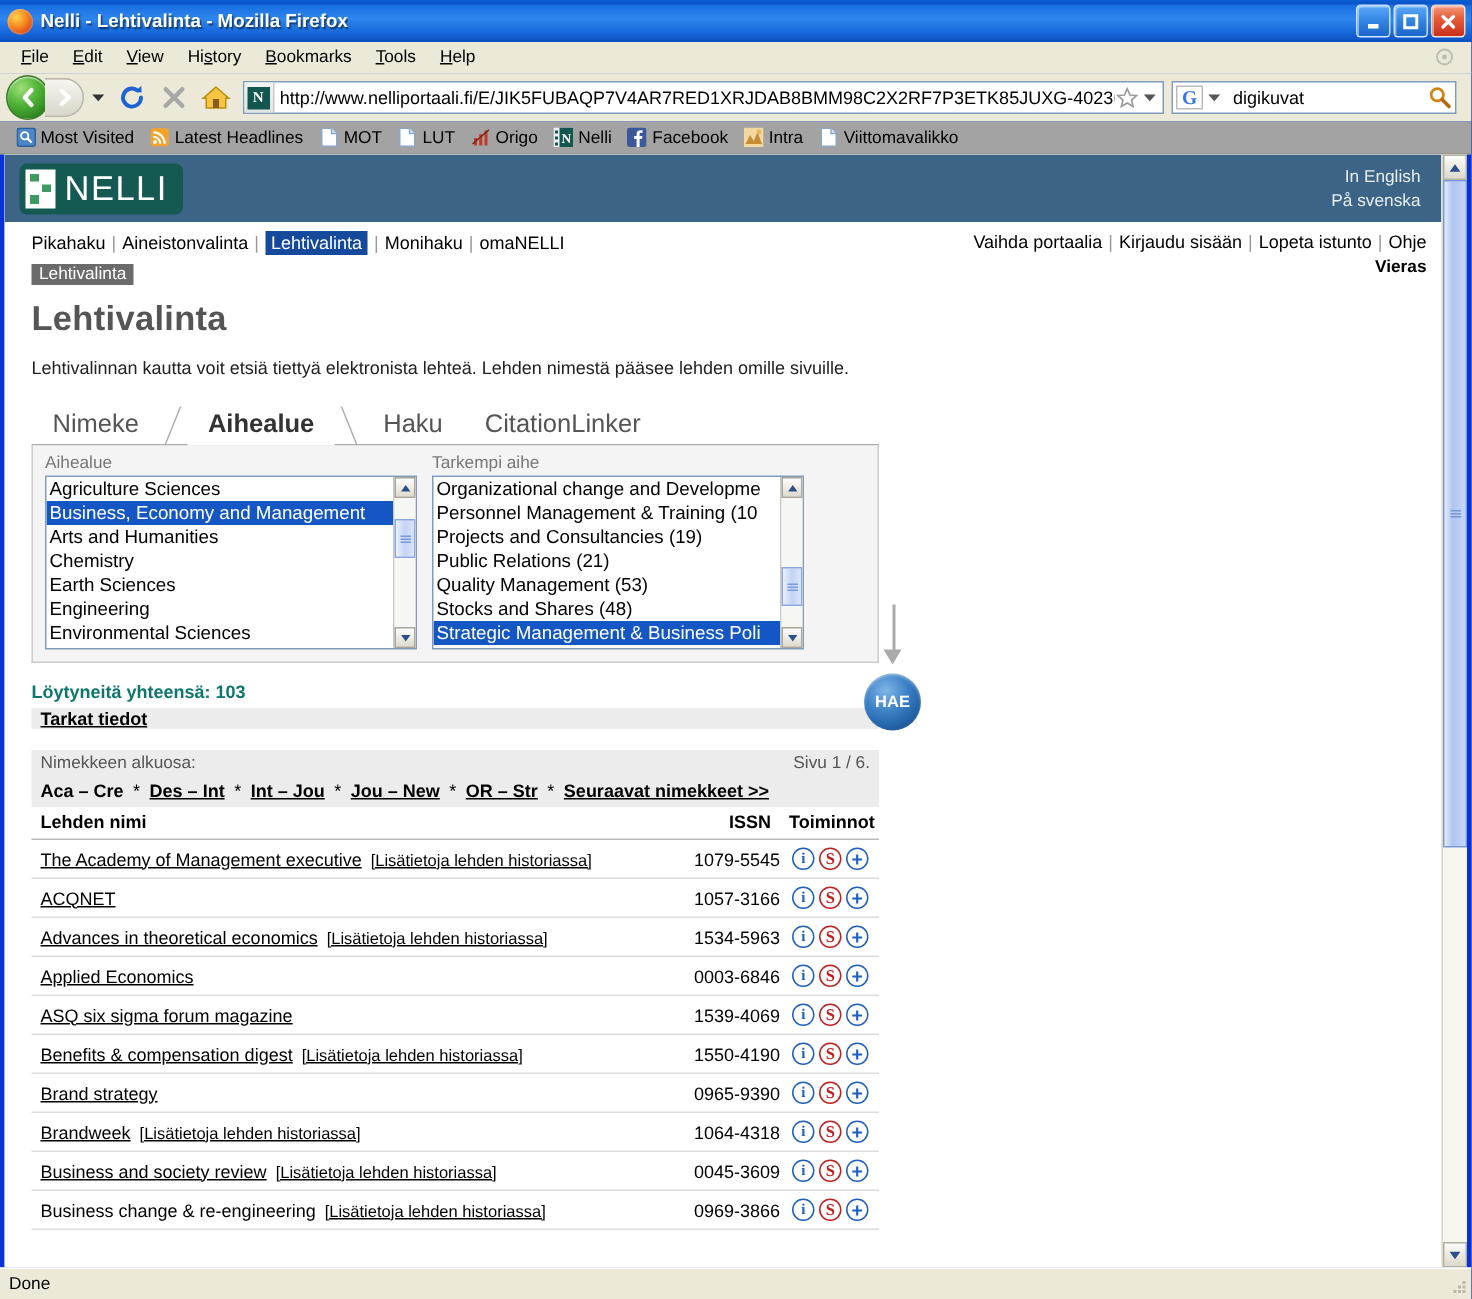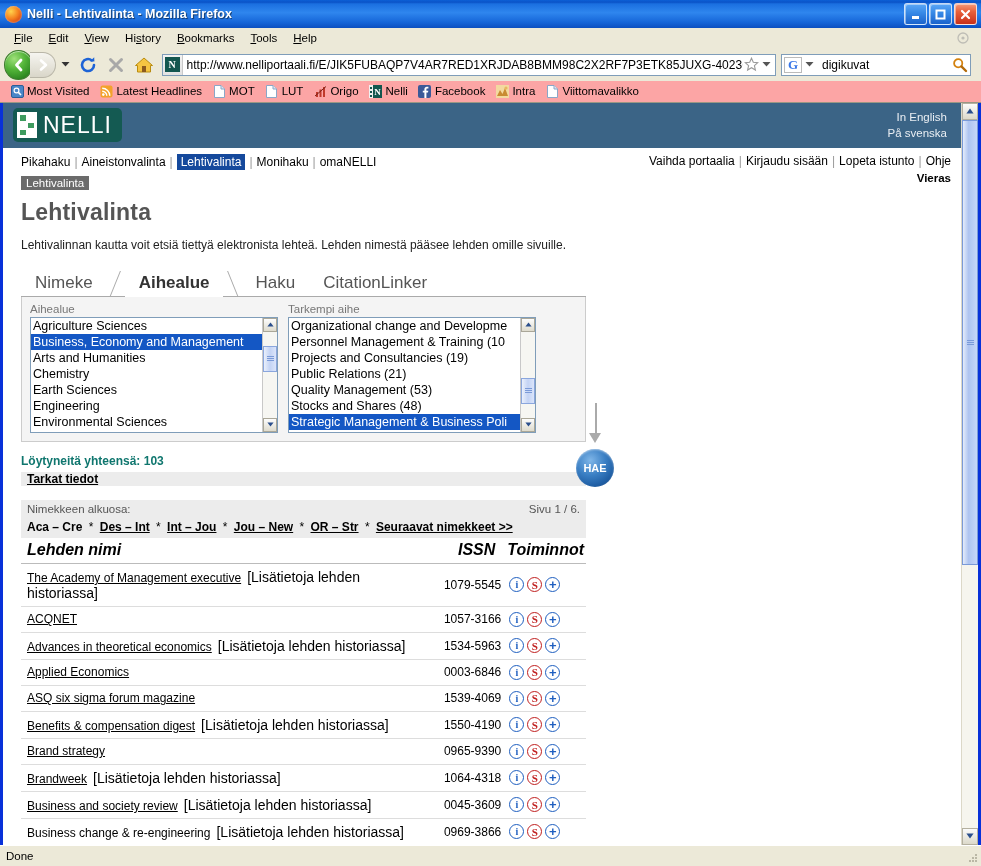--- a/index.html
+++ b/index.html
@@ -128,21 +128,21 @@
     font-family: "Liberation Serif", serif; font-size: 13px; font-weight: bold;
     border: 1px solid #bbb; color: #3b78e7; background: #fff;
   }
   .searchtext { flex: 1; font-size: 12px; padding-left: 6px; color: #000; }
   .magnifier { width: 20px; display: flex; align-items: center; justify-content: center; }
 
   
   .bookmarks {
     height: 22px; display: flex; align-items: center;
     gap: 2px; padding: 0 6px;
-    background: #fca5a5;
+    background: #a3a3a3;
     border-bottom: 1px solid #9a9684;
   }
   .bm { display: flex; align-items: center; gap: 3px; padding: 1px 4px; font-size: 11.5px; color: #000; white-space: nowrap; }
   .bmico { width: 14px; height: 14px; flex: none; display:flex; align-items:center; justify-content:center; }
 
   
   .viewport {
     flex: 1 1 auto; position: relative;
     background: #fff;
     display: flex;
@@ -294,33 +294,33 @@
   }
   .alpha {
     background: #ececec; padding: 2px 16px 4px 6px; font-size: 12px; color: #000;
   }
   .alpha a { color: #000; text-decoration: underline; font-weight: bold; }
   .alpha .star-sep { color: #000; padding: 0 3px; font-weight: normal; }
   .alpha .first { text-decoration: none; font-weight: bold; }
 
   table.results { width: 100%; border-collapse: collapse; font-size: 12px; }
   table.results th {
-    text-align: left; font-weight: bold; font-size: 16px; color: #000;
-    padding: 3px 2px 4px 6px; border-bottom: 1px solid #bbb; font-style: italic;
+    text-align: left; font-weight: bold; font-size: 12px; color: #000;
+    padding: 3px 2px 4px 6px; border-bottom: 1px solid #bbb;
   }
   table.results th.issn { text-align: right; padding-right: 8px; width: 80px; }
   table.results th.toim { text-align: left; width: 64px; padding-left: 4px; }
   table.results td {
     padding: 5px 2px 5px 6px; border-bottom: 1px solid #ddd; vertical-align: middle;
   }
   td.issn { text-align: right; padding-right: 8px; color: #000; font-size: 12px; }
   td.toim { padding-left: 4px; white-space: nowrap; }
   a.jlink { color: #000; text-decoration: underline; }
   span.jplain { color: #000; }
-  a.hist { color: #000; font-size: 14px; margin-left: 6px; }
+  a.hist { color: #000; text-decoration: underline; font-size: 11px; margin-left: 6px; }
   .icons { display: flex; gap: 3px; align-items: center; }
   .ico { width: 15px; height: 15px; border-radius: 50%; display:flex;align-items:center;justify-content:center; }
   .ico-i { border: 1.5px solid #1f5fc0; color: #1f5fc0; font-size: 10px; font-weight: bold;
            font-family: "Liberation Serif", serif; }
   .ico-s { border: 1.5px solid #c01f1f; color: #c01f1f; font-size: 11px; font-weight: bold;
            font-family: "Liberation Serif", serif; }
   .ico-p { border: 1.5px solid #1f5fc0; color: #1f5fc0; font-size: 13px; font-weight: bold; line-height: 1; }
 
   
   .statusbar {

